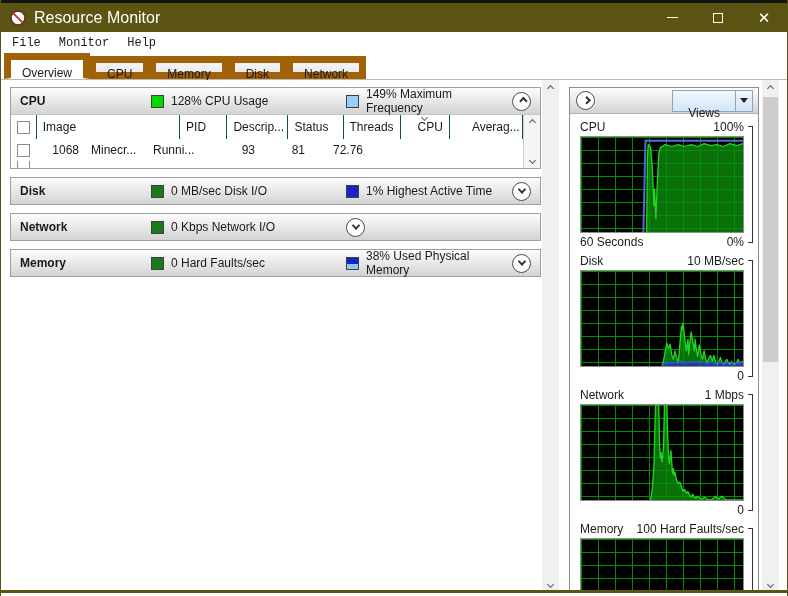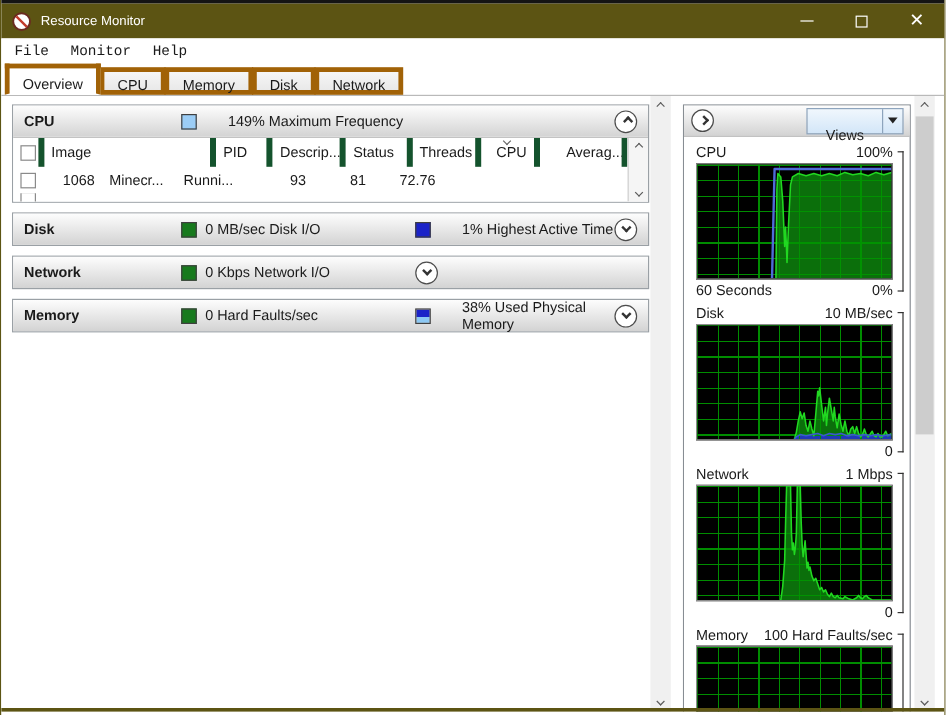--- a/index.html
+++ b/index.html
@@ -6,67 +6,67 @@
   html,body { background:#e8e8e8; }
   body { font-family:"Liberation Sans", sans-serif; font-size:12px; color:#1a1a1a; }
 
   .window { width:788px; height:596px; position:relative; background:#ffffff;
     border-left:1px solid #5c5413; border-right:1px solid #5c5413; overflow:hidden; }
   .top-strip { height:3px; background:#141414; }
 
   
   .titlebar { height:29px; background:#5c5413; display:flex; align-items:center; color:#fff; }
   .app-icon { width:16px; height:16px; margin:0 8px 0 9px; flex:0 0 auto; }
-  .title-text { flex:1; font-size:11px; }
+  .title-text { flex:1; font-size:16px; }
   .win-btns { display:flex; height:29px; }
   .win-btn { width:46px; display:flex; align-items:center; justify-content:center; }
   .glyph-min { width:11px; height:1px; background:#fff; }
   .glyph-max { width:10px; height:10px; border:1px solid #fff; }
   .glyph-close { color:#fff; font-size:15px; line-height:1; }
 
   
   .menubar { height:22px; display:flex; align-items:center; background:#fff; padding-left:2px;font-family:Liberation Mono, monospace; }
   .menu-item { padding:3px 9px; }
   .tabbar { height:26px; display:flex; align-items:flex-end; background:#fff;
     border-bottom:1px solid #b9b9b9; padding-left:3px; }
-  .tab { padding:4px 11px 4px 11px; height:23px; border:4px solid #a16207; margin-right:-1px;
+  .tab { padding:4px 11px 4px 11px; height:23px; border:7px solid #a16207; margin-right:-1px;
     background:linear-gradient(#f6f6f6,#e9e9e9); position:relative; white-space:nowrap; }
   .tab.active { background:#fff; height:26px; padding-top:6px; border-bottom:1px solid #fff; z-index:2; }
 
   
   .content { display:flex; height:513px; position:relative; background:#fff; }
   .left-col { width:541px; padding:7px 0 0 9px; }
   .right-gap { width:10px; }
   .right-col { width:193px; padding-top:7px; overflow:hidden; }
   .bottom-strip { position:absolute; left:0; right:0; bottom:0; height:3px; background:#5c5413; z-index:9; }
 
   
   .section { width:531px; border:1px solid #9aa0a5; margin-bottom:8px; background:#fff; }
   .sec-header { height:26px; background:linear-gradient(#fdfdfd,#d3d3d3); display:flex; align-items:center; }
   .sec-title { font-weight:bold; padding-left:9px; width:140px; }
   .stat { display:flex; align-items:center; }
   .stat1 { width:195px; }
-  .stat2 { flex:1;gap:19px; }
+  .stat2 { flex:1; }
   .swatch { width:13px; height:13px; border:1px solid #3f3f3f; margin-right:7px; flex:0 0 auto; }
   .swatch.dotted { background-image:radial-gradient(rgba(0,0,0,.38) 1px, transparent 1.2px); background-size:3px 3px; }
   .chev-btn { width:19px; height:19px; border-radius:50%; border:1px solid #4c4c4c; background:#fff;
     margin-right:9px; display:flex; align-items:center; justify-content:center; flex:0 0 auto; }
   .chev { width:6px; height:6px; border-left:2px solid #333; border-bottom:2px solid #333; }
   .chev.up   { transform:rotate(135deg) translate(-1px,-1px); }
   .chev.down { transform:rotate(-45deg) translate(1px,-1px); }
   .chev.right{ transform:rotate(225deg) translate(0px,1px); }
 
   
   .proc-table { border-top:1px solid #c3c3c3; height:54px; display:flex; overflow:hidden; background:#fff; }
   .tbl-main { flex:1; overflow:hidden; }
   .tbl-row { display:flex; height:22px; align-items:center; }
   .tbl-row.head { height:24px; }
   .tbl-row.partial { height:8px; overflow:hidden; align-items:flex-start; }
   .cell { padding:0 6px; overflow:hidden; white-space:nowrap; height:100%; display:flex; align-items:center; position:relative; }
-  .head .cell { border-right:5px solid #14532d; }
+  .head .cell { border-right:1px solid #14532d; }
   .cell.num { justify-content:flex-end; }
   .cb { width:13px; height:13px; border:1px solid #8a8a8a; background:#fff; flex:0 0 auto; }
   .sort-chev { position:absolute; top:0px; left:50%; width:5px; height:5px; margin-left:-3px;
     border-left:1px solid #666; border-bottom:1px solid #666; transform:rotate(-45deg); }
   .tbl-scroll { width:17px; border-left:1px solid #d0d0d0; background:#f5f5f5; position:relative; }
   .tbl-scroll .sb-arr { position:absolute; left:0; width:17px; height:15px; display:flex; align-items:center; justify-content:center; }
   .sb-chev { width:5px; height:5px; border-left:1px solid #5a5a5a; border-bottom:1px solid #5a5a5a; }
 
   
   .vscroll { width:17px; background:#f0f0f0; position:relative; flex:0 0 auto; }
@@ -133,20 +133,24 @@
       <div class="tab">Memory</div>
       <div class="tab">Disk</div>
       <div class="tab">Network</div>
     </div>
 
   <div class="content">
     <div class="left-col">
         <div class="section">
           <div class="sec-header">
             <span class="sec-title">CPU</span>
+            <div class="stat stat1">
+              <span class="swatch" style="background: rgb(0, 220, 0);"></span>
+              <span>128% CPU Usage</span>
+            </div>
             <div class="stat stat2">
               <span class="swatch" style="background: rgb(155, 205, 246);"></span>
               <span>149% Maximum Frequency</span>
             </div>
             <div class="chev-btn">
               <div class="chev up"></div>
             </div>
           </div>
           <div class="proc-table">
             <div class="tbl-main">

